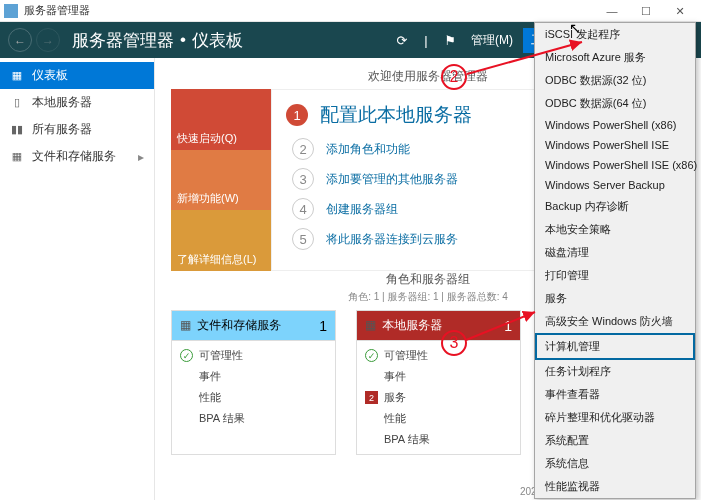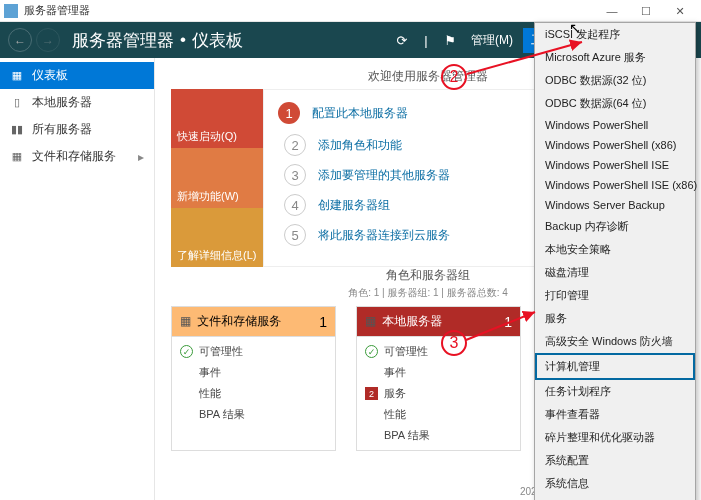--- a/index.html
+++ b/index.html
@@ -22,36 +22,36 @@
 .body-area { display: flex; height: calc(100% - 58px); }
 .sidebar { width: 155px; background: #fff; border-right: 1px solid #e6e6e6; padding-top: 4px; }
 .sb-item { display: flex; align-items: center; padding: 5px 10px; gap: 8px; font-size: 12px; color: #333; }
 .sb-item.active { background: #0078d7; color: #fff; }
 .sb-icon { width: 14px; height: 14px; display: inline-flex; align-items: center; justify-content: center; color: #666; font-size: 11px; }
 .sb-item.active .sb-icon { color: #fff; }
 
 .main { flex: 1; padding: 10px 16px 0 16px; position: relative; overflow: hidden; text-align: center; }
 .welcome { font-size: 12px; color: #555; margin-bottom: 4px; }
 .quick-panel { display: flex; }
-.side-tabs { width: 92px; display: flex; flex-direction: column; }
+.side-tabs { width: 100px; display: flex; flex-direction: column; }
 .side-tab { flex: 1; display: flex; align-items: flex-end; padding: 4px 6px; font-size: 11px; color: #fff; background: #d04a36; min-height: 56px; }
 .side-tab.mid { background: #e07b44; }
 .side-tab.bot { background: #da9a3a; }
 .qs-content { flex: 1; background: #fff; border: 1px solid #eee; padding: 12px 14px; }
 .qs-main { display: flex; align-items: center; margin-bottom: 10px; }
 .num-circle { width: 22px; height: 22px; border-radius: 50%; background: #d04a36; color: #fff; display: inline-flex; align-items: center; justify-content: center; font-size: 13px; margin-right: 12px; }
 .num-circle.outline { background: #fff; color: #888; border: 1px solid #ccc; }
-.qs-title { font-size: 12px; color: #0a6da3; }
+.qs-title { font-size: 19px; color: #0a6da3; }
 .qs-item { display: flex; align-items: center; margin: 8px 0 8px 6px; color: #0a6da3; font-size: 12px; }
 
 .roles-header { font-size: 12px; color: #555; }
 .roles-sub { font-size: 10px; color: #888; margin-top: 2px; margin-bottom: 6px; }
 .tiles { display: flex; gap: 20px; }
 .tile { width: 165px; border: 1px solid #ddd; }
-.tile-head { display: flex; align-items: center; justify-content: space-between; padding: 6px 8px; font-size: 12px; background: #fdba74; }
+.tile-head { display: flex; align-items: center; justify-content: space-between; padding: 6px 8px; font-size: 12px; background: #7dd3fc; }
 .tile-head .ticon { margin-right: 6px; color: #555; }
 .tile-head .count { font-size: 14px; }
 .tile.red .tile-head { background: #b02b27; color: #fff; }
 .tile-body { border-top: 1px solid #ddd; padding: 4px 8px; font-size: 11px; color: #444; }
 .tile.red .tile-body { background:#fff; color:#444; }
 .tb-row { display: flex; align-items: center; gap: 6px; padding: 3px 0; }
 .dot-ok { width: 13px; height: 13px; border: 1px solid #3a9b3a; border-radius: 50%; display:inline-flex; align-items:center; justify-content:center; color:#3a9b3a; font-size:9px; }
 .sq-bad { width: 13px; height: 13px; background: #b02b27; color:#fff; display:inline-flex; align-items:center; justify-content:center; font-size:9px; }
 
 .dropdown { position: absolute; right: 5px; top: 22px; width: 162px; background: #f0f0f0; border: 1px solid #a5a5a5; box-shadow: 2px 2px 6px rgba(0,0,0,0.25); z-index: 50; }
@@ -210,21 +210,20 @@
 
     <div class="timestamp" style="left:365px">2021/9/3 14:34</div>
   </div>
 </div>
 
 <div class="dropdown" id="dropdown">
     <div class="dd-item">iSCSI 发起程序</div>
     <div class="dd-item">Microsoft Azure 服务</div>
     <div class="dd-item">ODBC 数据源(32 位)</div>
     <div class="dd-item">ODBC 数据源(64 位)</div>
-    <div class="dd-item">Windows PowerShell</div>
     <div class="dd-item">Windows PowerShell (x86)</div>
     <div class="dd-item">Windows PowerShell ISE</div>
     <div class="dd-item">Windows PowerShell ISE (x86)</div>
     <div class="dd-item">Windows Server Backup</div>
     <div class="dd-item">Backup 内存诊断</div>
     <div class="dd-item">本地安全策略</div>
     <div class="dd-item">磁盘清理</div>
     <div class="dd-item">打印管理</div>
     <div class="dd-item">服务</div>
     <div class="dd-item">高级安全 Windows 防火墙</div>

